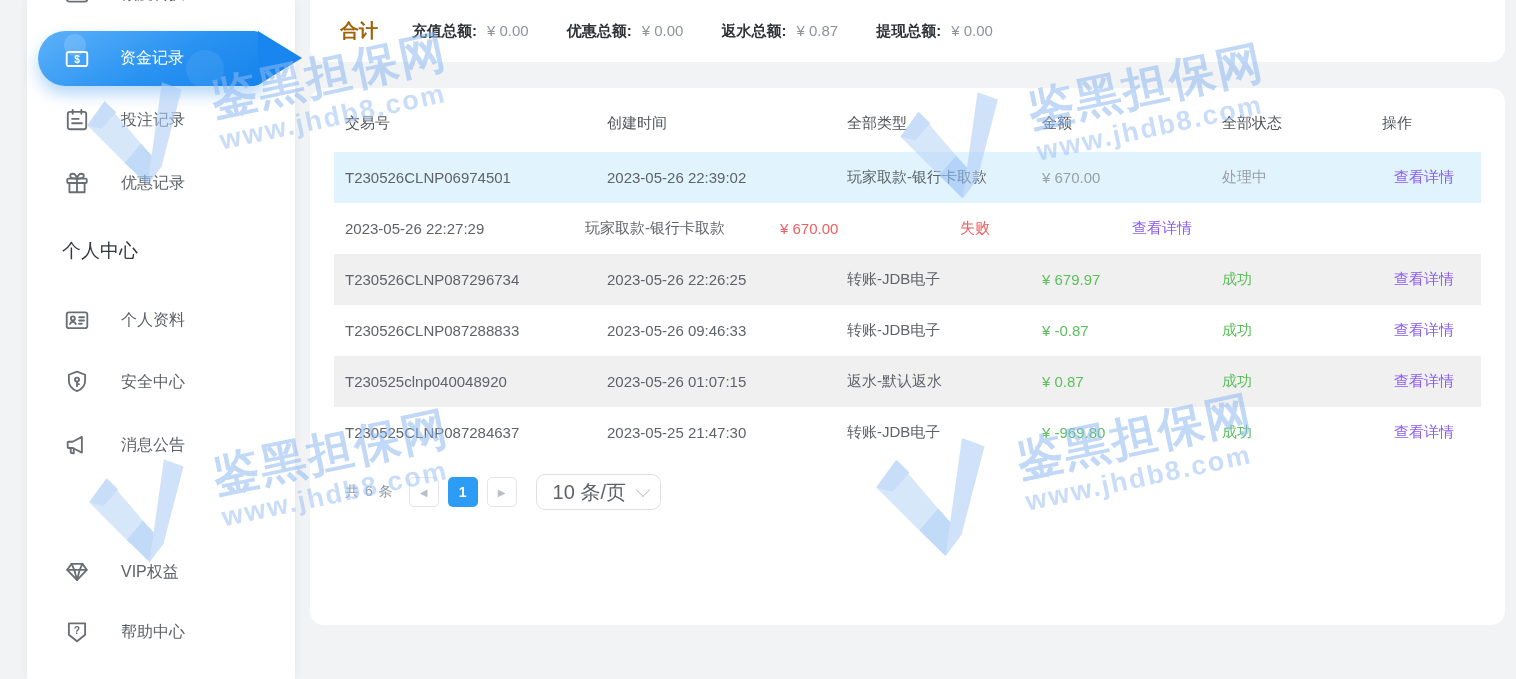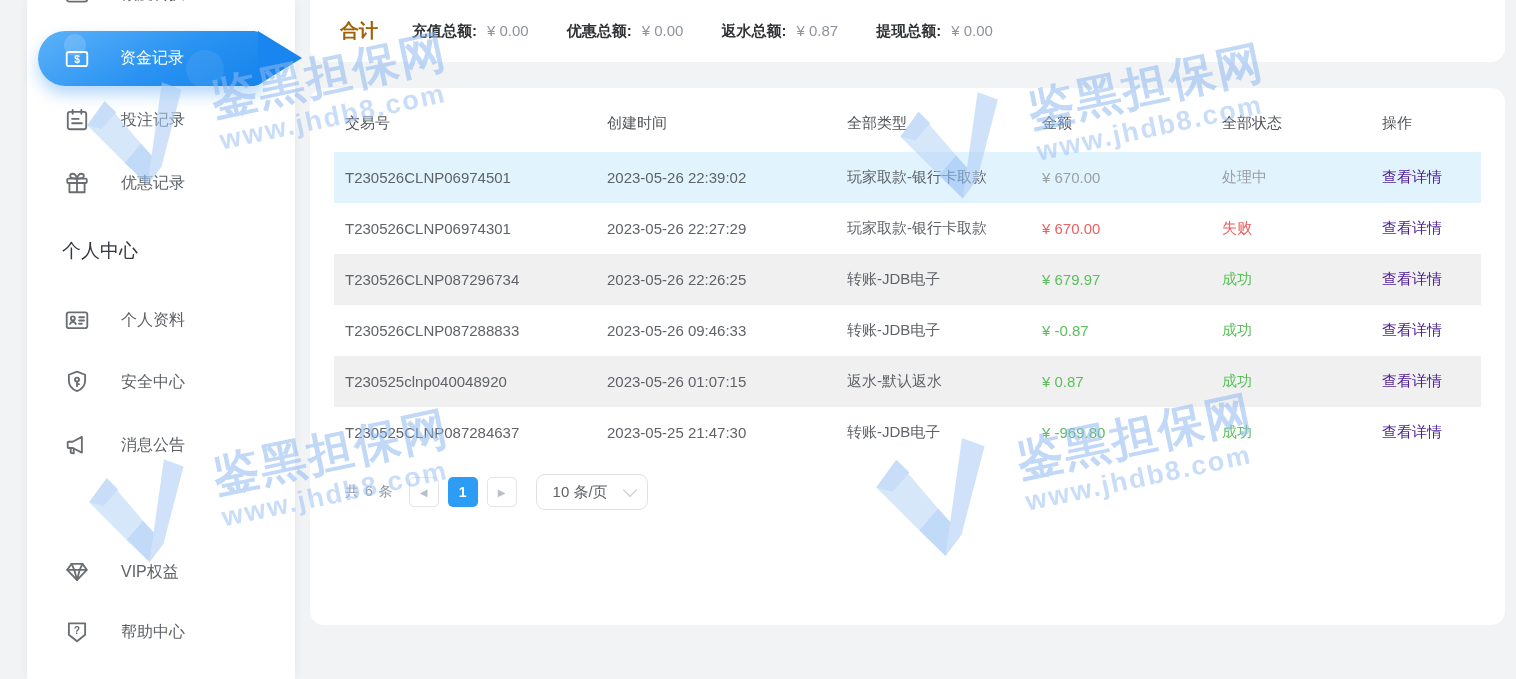--- a/index.html
+++ b/index.html
@@ -56,36 +56,36 @@
   .t-header{display:flex;height:58px;align-items:center;}
   .t-header .cell{color:#515559;font-size:15px;}
   .t-row{display:flex;height:51px;align-items:center;}
   .t-row.hl{background:#e1f3fd;}
   .t-row.stripe{background:#f0f0f1;}
   .cell{box-sizing:border-box;padding-left:11px;padding-right:8px;font-size:15px;color:#5f6368;white-space:nowrap;overflow:hidden;}
   .c1{width:262px;}.c2{width:240px;}.c3{width:195px;}.c4{width:180px;}.c5{width:160px;}.c6{width:110px;}
   .c-green{color:#5bc05b;}
   .c-red{color:#f25d5d;}
   .c-gray{color:#9b9fa4;}
-  .link{color:#4c1d95;cursor:pointer;}
+  .link{color:#8b5cf6;cursor:pointer;margin-left:12px;}
   
   .pagination{display:flex;align-items:center;margin-top:16px;padding-left:11px;gap:9px;}
   .pg-total{font-size:14px;color:#8f959c;letter-spacing:1px;margin-right:6px;}
   .pg-btn{
     width:30px;height:30px;border:1px solid #e2e5e9;border-radius:5px;background:#fff;
     display:flex;align-items:center;justify-content:center;color:#b9bfc7;font-size:10px;cursor:pointer;box-sizing:border-box;
   }
   .pg-page{
     width:30px;height:30px;border-radius:5px;background:#2d9cf4;color:#fff;font-size:14px;font-weight:bold;
     display:flex;align-items:center;justify-content:center;cursor:pointer;
   }
   .pg-select{
     height:36px;min-width:112px;border:1px solid #dde1e6;border-radius:9px;background:#fff;
     display:flex;align-items:center;justify-content:space-between;
-    padding:0 12px 0 16px;margin-left:10px;font-size:15px;color:#5f6368;cursor:pointer;box-sizing:border-box;
+    padding:0 12px 0 16px;margin-left:10px;font-size:20px;color:#5f6368;cursor:pointer;box-sizing:border-box;
   }
   .chev{width:9px;height:9px;border-left:1.6px solid #c0c6cd;border-bottom:1.6px solid #c0c6cd;
     transform:rotate(-45deg);margin-left:12px;margin-top:-4px;}
   
   .wm{
     position:absolute;display:flex;align-items:center;gap:16px;
     transform:rotate(-12deg);transform-origin:left center;
     opacity:.55;pointer-events:none;z-index:6;
   }
   .wm-title{font-size:46px;font-weight:800;color:#8fb9f2;letter-spacing:2px;white-space:nowrap;line-height:1.05;}
@@ -218,21 +218,20 @@
     <div id="t-body">
         <div class="t-row hl">
           <div class="cell c1">T230526CLNP06974501</div>
           <div class="cell c2">2023-05-26 22:39:02</div>
           <div class="cell c3">玩家取款-银行卡取款</div>
           <div class="cell c4 c-gray">¥ 670.00</div>
           <div class="cell c5 c-gray">处理中</div>
           <div class="cell c6"><span class="link">查看详情</span></div>
         </div>
         <div class="t-row">
-          <div class="cell c1">T230526CLNP06974301</div>
           <div class="cell c2">2023-05-26 22:27:29</div>
           <div class="cell c3">玩家取款-银行卡取款</div>
           <div class="cell c4 c-red">¥ 670.00</div>
           <div class="cell c5 c-red">失败</div>
           <div class="cell c6"><span class="link">查看详情</span></div>
         </div>
         <div class="t-row stripe">
           <div class="cell c1">T230526CLNP087296734</div>
           <div class="cell c2">2023-05-26 22:26:25</div>
           <div class="cell c3">转账-JDB电子</div>

